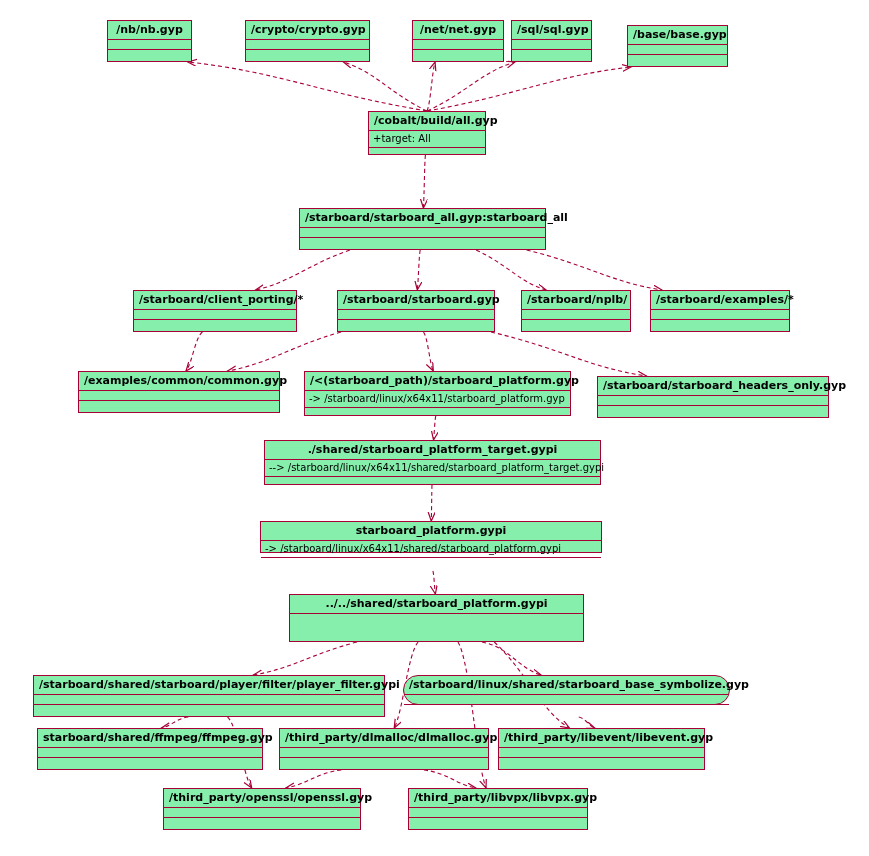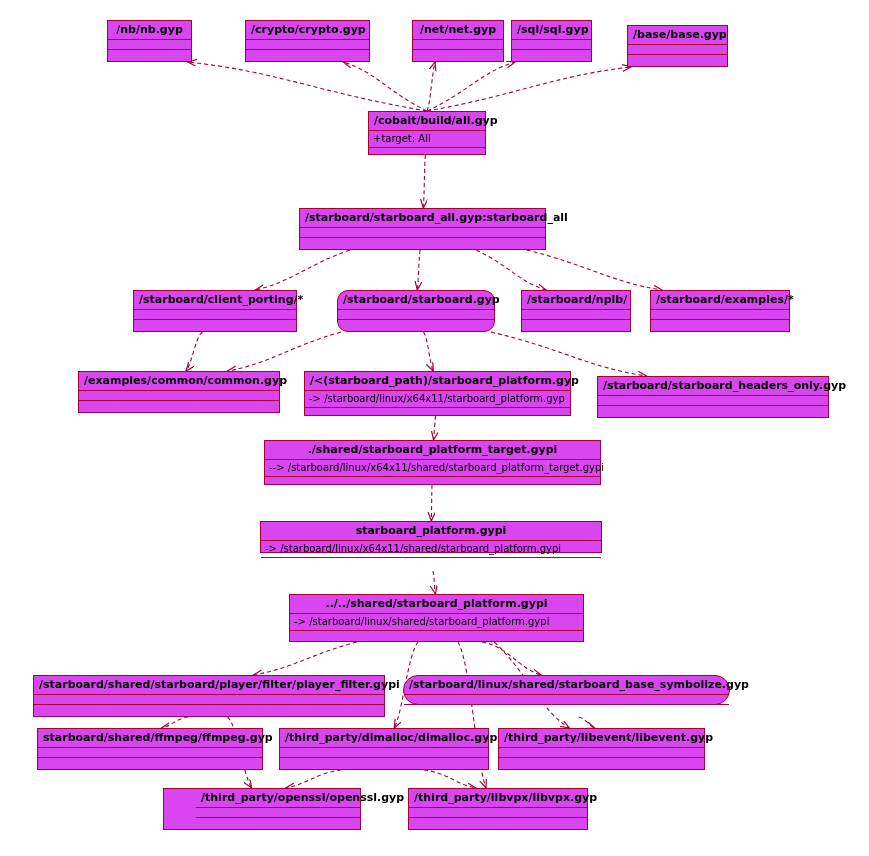--- a/index.html
+++ b/index.html
@@ -23,21 +23,21 @@
   #edges {
     position: absolute;
     left: 0; top: 0;
     width: 869px;
     height: 856px;
     pointer-events: none;
   }
   .node {
     position: absolute;
     box-sizing: border-box;
-    background: #d946ef;
+    background: #86efac;
     border: 1px solid #A80036;
     border-radius: 0;
     box-shadow: none;
   }
   .node .title {
     font-size: 11px;
     font-weight: bold;
     color: #000000;
     text-align: center;
     line-height: 14px;
@@ -137,21 +137,21 @@
       <div class="node" style="left: 299px; top: 208px; width: 247px; height: 42px;">
         <div class="title">/starboard/starboard_all.gyp:starboard_all</div>
         <div class="compartment"></div>
         <div class="compartment last"></div>
       </div>
       <div class="node" style="left: 133px; top: 290px; width: 164px; height: 42px;">
         <div class="title">/starboard/client_porting/*</div>
         <div class="compartment"></div>
         <div class="compartment last"></div>
       </div>
-      <div class="node" style="left: 337px; top: 290px; width: 158px; height: 42px; border-radius: 11px;">
+      <div class="node" style="left: 337px; top: 290px; width: 158px; height: 42px;">
         <div class="title">/starboard/starboard.gyp</div>
         <div class="compartment"></div>
         <div class="compartment last"></div>
       </div>
       <div class="node" style="left: 521px; top: 290px; width: 110px; height: 42px;">
         <div class="title">/starboard/nplb/</div>
         <div class="compartment"></div>
         <div class="compartment last"></div>
       </div>
       <div class="node" style="left: 650px; top: 290px; width: 140px; height: 42px;">
@@ -179,21 +179,20 @@
         <div class="attr">--&gt; /starboard/linux/x64x11/shared/starboard_platform_target.gypi</div>
         <div class="compartment last"></div>
       </div>
       <div class="node" style="left: 260px; top: 521px; width: 342px; height: 32px;">
         <div class="title">starboard_platform.gypi</div>
         <div class="attr">-&gt; /starboard/linux/x64x11/shared/starboard_platform.gypi</div>
         <div class="compartment last"></div>
       </div>
       <div class="node" style="left: 289px; top: 594px; width: 295px; height: 48px;">
         <div class="title">../../shared/starboard_platform.gypi</div>
-        <div class="attr">-&gt; /starboard/linux/shared/starboard_platform.gypi</div>
         <div class="compartment last"></div>
       </div>
       <div class="node" style="left: 33px; top: 675px; width: 352px; height: 42px;">
         <div class="title">/starboard/shared/starboard/player/filter/player_filter.gypi</div>
         <div class="compartment"></div>
         <div class="compartment last"></div>
       </div>
       <div class="node" style="left: 403px; top: 675px; width: 327px; height: 30px; border-radius: 15px;">
         <div class="title">/starboard/linux/shared/starboard_base_symbolize.gyp</div>
         <div class="compartment"></div>
@@ -207,21 +206,21 @@
       <div class="node" style="left: 279px; top: 728px; width: 210px; height: 42px;">
         <div class="title">/third_party/dlmalloc/dlmalloc.gyp</div>
         <div class="compartment"></div>
         <div class="compartment last"></div>
       </div>
       <div class="node" style="left: 498px; top: 728px; width: 207px; height: 42px;">
         <div class="title">/third_party/libevent/libevent.gyp</div>
         <div class="compartment"></div>
         <div class="compartment last"></div>
       </div>
-      <div class="node" style="left: 163px; top: 788px; width: 198px; height: 42px; padding-left: 32px;">
+      <div class="node" style="left: 163px; top: 788px; width: 198px; height: 42px;">
         <div class="title">/third_party/openssl/openssl.gyp</div>
         <div class="compartment"></div>
         <div class="compartment last"></div>
       </div>
       <div class="node" style="left: 408px; top: 788px; width: 180px; height: 42px;">
         <div class="title">/third_party/libvpx/libvpx.gyp</div>
         <div class="compartment"></div>
         <div class="compartment last"></div>
       </div>
     </div>

